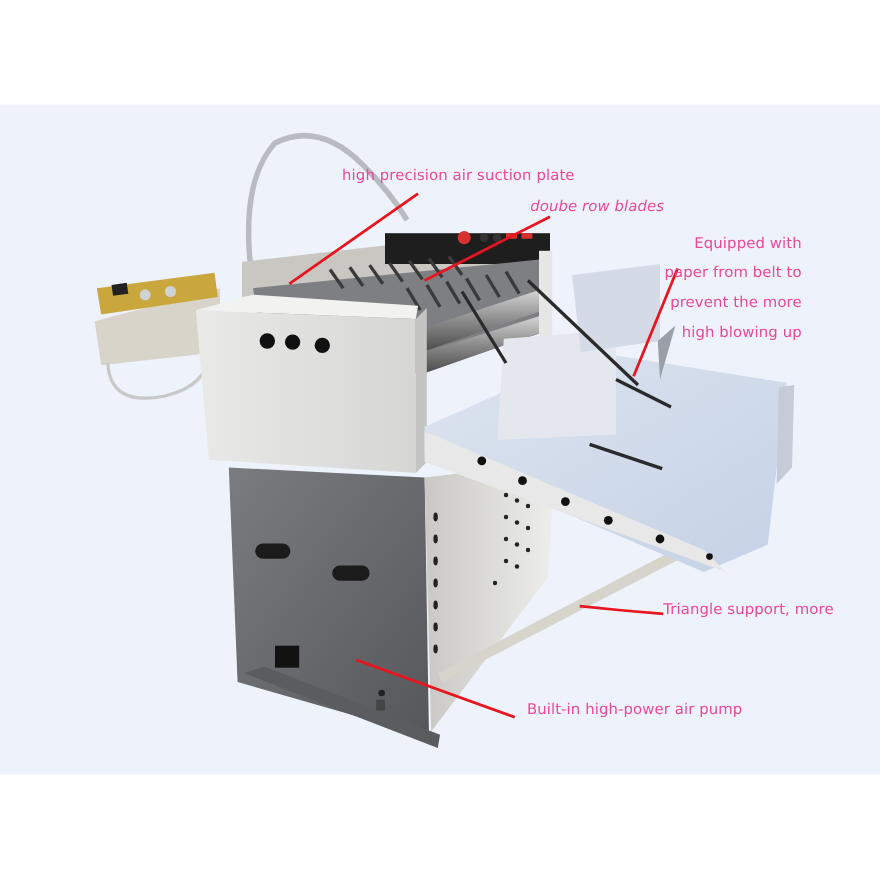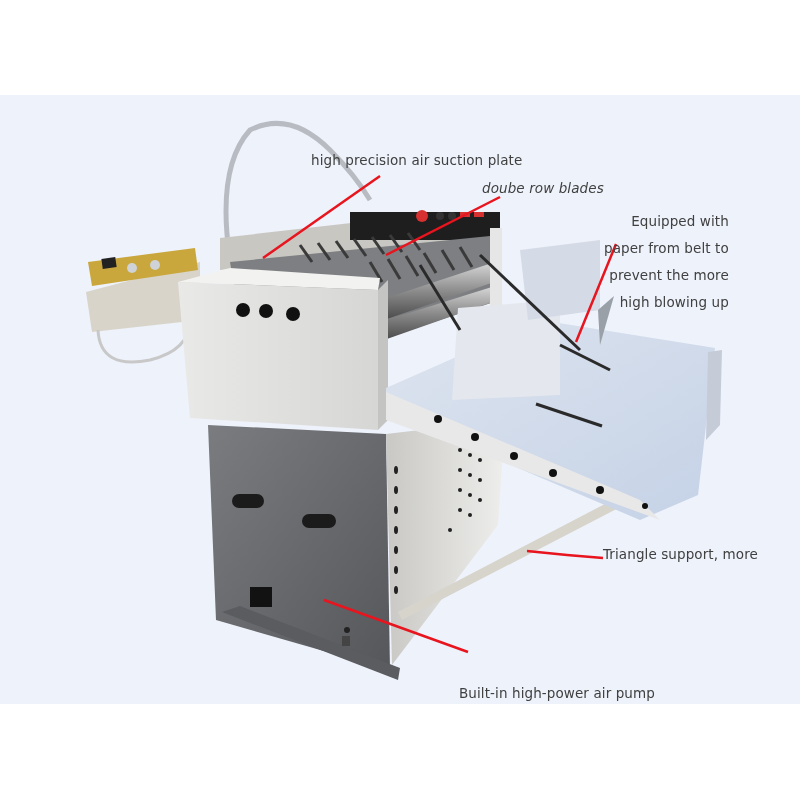--- a/index.html
+++ b/index.html
@@ -1,20 +1,20 @@
 <!DOCTYPE html>
 <html><head>
   <meta charset="utf-8">
   <style>
     html, body { margin: 0; padding: 0; background: #ffffff; }
     body { width: 800px; height: 800px; position: relative; overflow: hidden;
            font-family: "DejaVu Sans", sans-serif; }
     .photo-band { position: absolute; left: 0; top: 95px; width: 800px; height: 609px; background: #eef2fb; }
     .machine-svg { position: absolute; left: 0; top: 0; width: 800px; height: 800px; }
-    .label { position: absolute; font-size: 13.5px; color: #404040; line-height: 27px; white-space: nowrap; letter-spacing: 0.1px; }
+    .label { position: absolute; font-size: 13.5px; color: #ec4899; line-height: 27px; white-space: nowrap; letter-spacing: 0.1px; }
     .label span { display: block; }
   </style>
 </head>
 <body>
 
 <div class="photo-band"></div>
 
 <svg class="machine-svg" viewBox="0 0 800 800" xmlns="http://www.w3.org/2000/svg">
   <defs>
     <linearGradient id="cabFront" x1="0" y1="0" x2="1" y2="1">
@@ -166,15 +166,15 @@
   <span>Equipped with</span>
   <span>paper from belt to</span>
   <span>prevent the more</span>
   <span>high blowing up</span>
 </div>
 
 <div class="label" style="left:603px; top:541px;">
   <span>Triangle support, more</span>
 </div>
 
-<div class="label" style="left:459px; top:632px;margin-top:48px;">
+<div class="label" style="left:479px; top:632px;">
   <span>Built-in high-power air pump</span>
 </div>
 
 </body></html>

